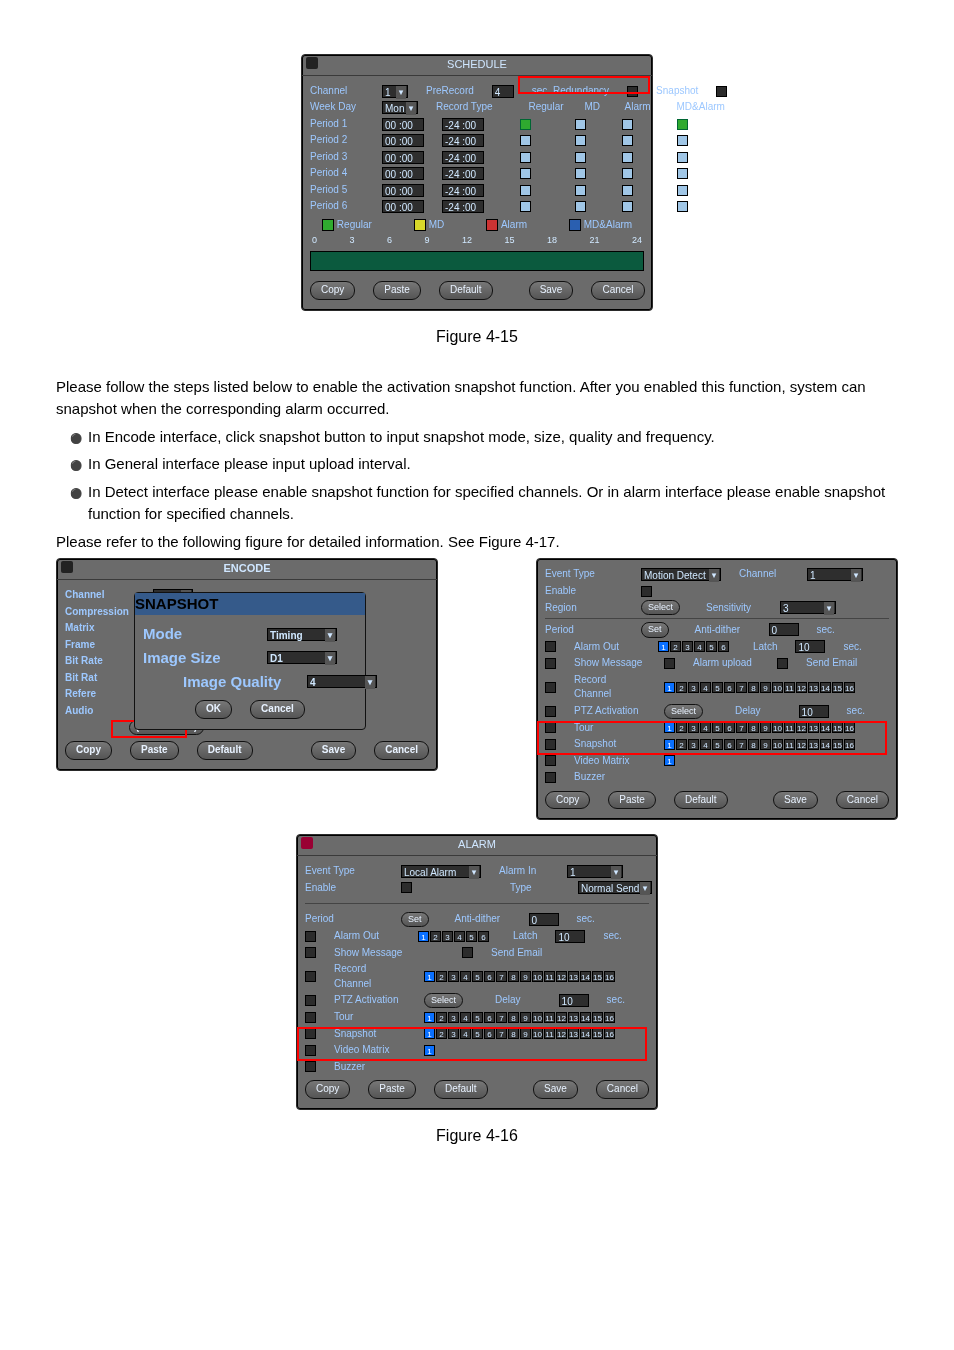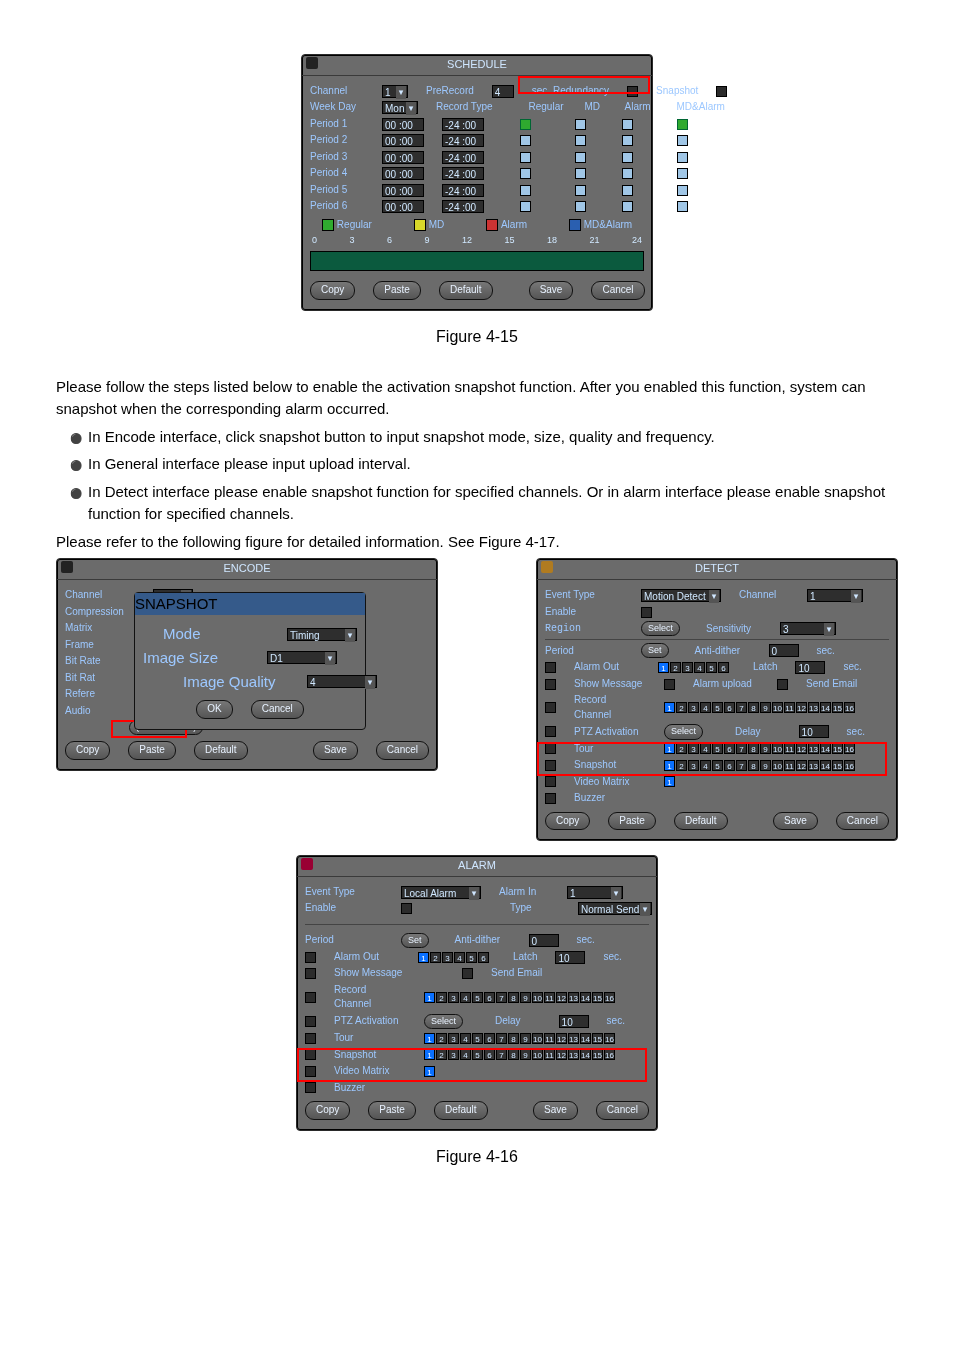--- a/index.html
+++ b/index.html
@@ -234,21 +234,21 @@
 <p class="para">Please follow the steps listed below to enable the activation snapshot function. After you enabled this function, system can snapshot when the corresponding alarm occurred.</p>
 <ul class="body-list">
   <li>In Encode interface, click snapshot button to input snapshot mode, size, quality and frequency.</li>
   <li>In General interface please input upload interval.</li>
   <li>In Detect interface please enable snapshot function for specified channels. Or in alarm interface please enable snapshot function for specified channels.</li>
 </ul>
 <p class="para">Please refer to the following figure for detailed information. See Figure 4-17.</p>
 
 <div class="two-col">
 
-  <div style="position:relative; width:380px; height:200px;">
+  <div style="position:relative; width:380px; height:200px;font-weight:bold;">
     <div class="panel" style="width:380px;">
       <div class="titlebar">
         <span class="tb-icon"></span>
         <span>ENCODE</span>
       </div>
       <div class="panel-body">
         <div class="row">
             <span class="label" style="width:70px;">Channel</span>
             <span class="sel" style="width:40px;">1</span>
           </div>
@@ -294,57 +294,53 @@
     </div>
 
     
     <div class="float-panel" style="left:78px; top:34px; width:230px;">
       <div class="titlebar" style="background:#355a8a;">
         <span class="tb-icon"></span>
         <span>SNAPSHOT</span>
       </div>
       <div class="panel-body">
         <div class="row">
-            <span class="label" style="width:106px;margin-left:20px;">Mode</span>
+            <span class="label" style="width:106px;">Mode</span>
             <span class="sel" style="width:70px;">Timing</span>
           </div>
         <div class="row">
             <span class="label" style="width:106px;">Image Size</span>
             <span class="sel" style="width:70px;">D1</span>
           </div>
         <div class="row">
             <span class="label" style="width:106px;margin-left:40px;">Image Quality</span>
             <span class="sel" style="width:70px;">4</span>
           </div>
         <div class="row" style="justify-content:center; margin-top:8px;">
           <span class="btn">OK</span>
           <span class="btn">Cancel</span>
         </div>
       </div>
     </div>
   </div>
 
   <div class="panel" style="width:360px;">
-    <div class="titlebar">
-      <span class="tb-icon" style="background:#b07b20;"></span>
-      <span>DETECT</span>
-    </div>
     <div class="panel-body" style="position:relative;">
       <div class="row">
         <span class="label" style="width:78px;">Event Type</span>
         <span class="sel" style="width:80px;">Motion Detect</span>
         <span class="label" style="width:50px;">Channel</span>
         <span class="sel" style="width:56px;">1</span>
       </div>
       <div class="row">
           <span class="label" style="width:78px;">Enable</span>
           <span class="chk dark"></span>
         </div>
       <div class="row">
-        <span class="label" style="width:78px;font-family:Liberation Mono, monospace;">Region</span>
+        <span class="label" style="width:78px;">Region</span>
         <span class="btn sm">Select</span>
         <span class="label" style="width:56px; margin-left:8px;">Sensitivity</span>
         <span class="sel" style="width:56px;">3</span>
       </div>
       <div style="border-top:1px solid #444; margin:3px 0;"></div>
       <div class="row">
         <span class="label" style="width:78px;">Period</span>
         <span class="btn sm">Set</span>
         <span class="label" style="width:56px; margin-left:8px;">Anti-dither</span>
         <span class="inp" style="width:30px;">0</span>

